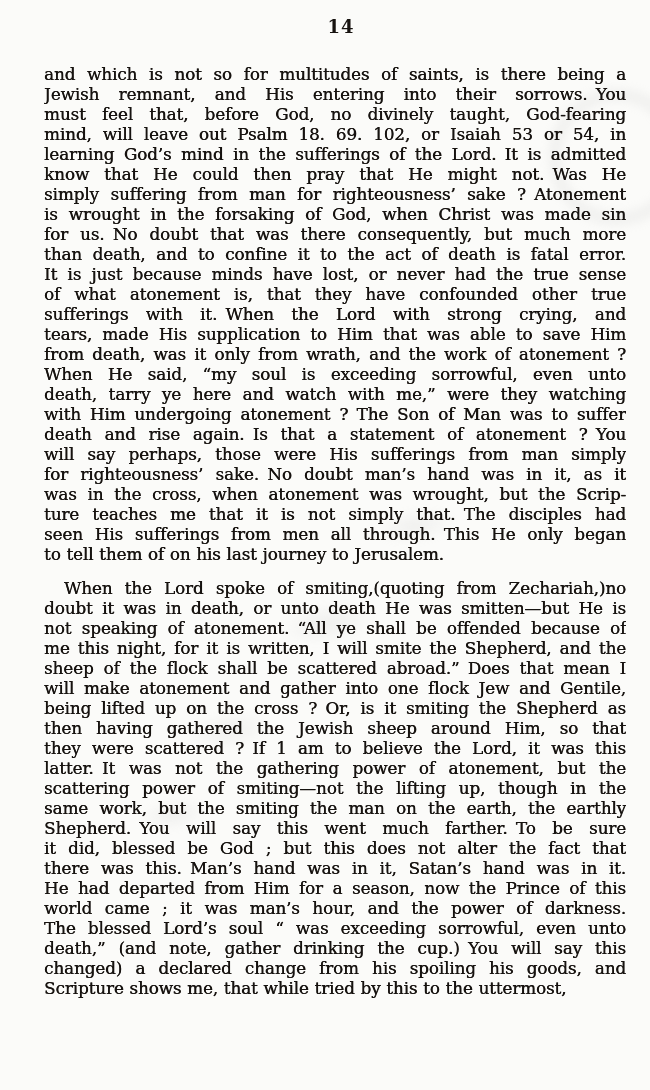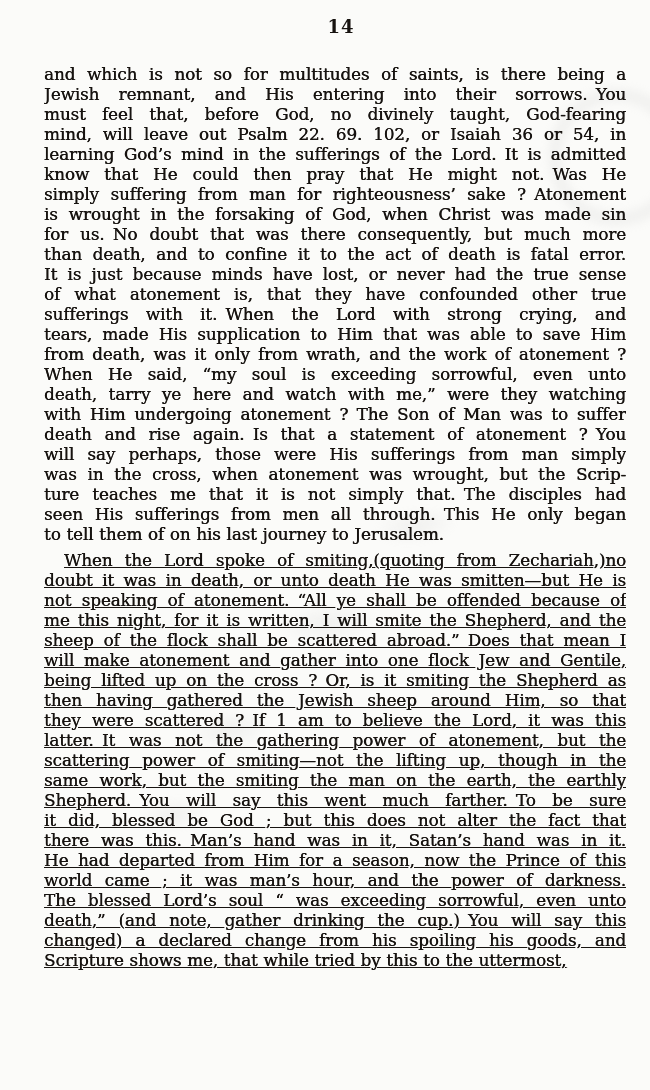--- a/index.html
+++ b/index.html
@@ -30,21 +30,21 @@
     letter-spacing: 1px;
     color: var(--ink, #171310);
   }
   .text-body {
     position: absolute;
     top: 64px;
     left: 44px;
     width: 582px;
   }
   .paragraph { }
-  .paragraph + .paragraph { margin-top: 6px; text-decoration: underline; }
+  .paragraph + .paragraph { margin-top: 14px; }
   .line {
     font-size: 16.8px;
     line-height: 20px;
     height: 20px;
     overflow: hidden;
     white-space: normal;
     text-align: justify;
     text-align-last: justify;
     letter-spacing: -0.1px;
     word-spacing: 0.5px;
@@ -91,37 +91,38 @@
 
 <div class="page">
   <div class="watermark wm-ring"></div>
   <div class="watermark wm-diag"></div>
   <div class="page-number">14</div>
   <div class="text-body">
       <div class="paragraph">
         <div class="line">and which is not so for multitudes of saints, is there being a</div>
         <div class="line">Jewish remnant, and His entering into their sorrows. You</div>
         <div class="line">must feel that, before God, no divinely taught, God-fearing</div>
-        <div class="line">mind, will leave out Psalm 22. 69. 102, or Isaiah 36 or 54, in</div>
+        <div class="line">mind, will leave out Psalm 18. 69. 102, or Isaiah 53 or 54, in</div>
         <div class="line">learning God’s mind in the sufferings of the Lord. It is admitted</div>
         <div class="line">know that He could then pray that He might not. Was He</div>
         <div class="line">simply suffering from man for righteousness’ sake ? Atonement</div>
         <div class="line">is wrought in the forsaking of God, when Christ was made sin</div>
         <div class="line">for us. No doubt that was there consequently, but much more</div>
         <div class="line">than death, and to confine it to the act of death is fatal error.</div>
         <div class="line">It is just because minds have lost, or never had the true sense</div>
         <div class="line">of what atonement is, that they have confounded other true</div>
         <div class="line">sufferings with it. When the Lord with strong crying, and</div>
         <div class="line">tears, made His supplication to Him that was able to save Him</div>
         <div class="line">from death, was it only from wrath, and the work of atonement ?</div>
         <div class="line">When He said, “my soul is exceeding sorrowful, even unto</div>
         <div class="line">death, tarry ye here and watch with me,” were they watching</div>
         <div class="line">with Him undergoing atonement ? The Son of Man was to suffer</div>
         <div class="line">death and rise again. Is that a statement of atonement ? You</div>
         <div class="line">will say perhaps, those were His sufferings from man simply</div>
+        <div class="line">for righteousness’ sake. No doubt man’s hand was in it, as it</div>
         <div class="line">was in the cross, when atonement was wrought, but the Scrip-</div>
         <div class="line">ture teaches me that it is not simply that. The disciples had</div>
         <div class="line">seen His sufferings from men all through. This He only began</div>
         <div class="line last">to tell them of on his last journey to Jerusalem.</div>
       </div>
       <div class="paragraph indented">
         <div class="line">When the Lord spoke of smiting,(quoting from Zechariah,)no</div>
         <div class="line">doubt it was in death, or unto death He was smitten—but He is</div>
         <div class="line">not speaking of atonement. “All ye shall be offended because of</div>
         <div class="line">me this night, for it is written, I will smite the Shepherd, and the</div>

